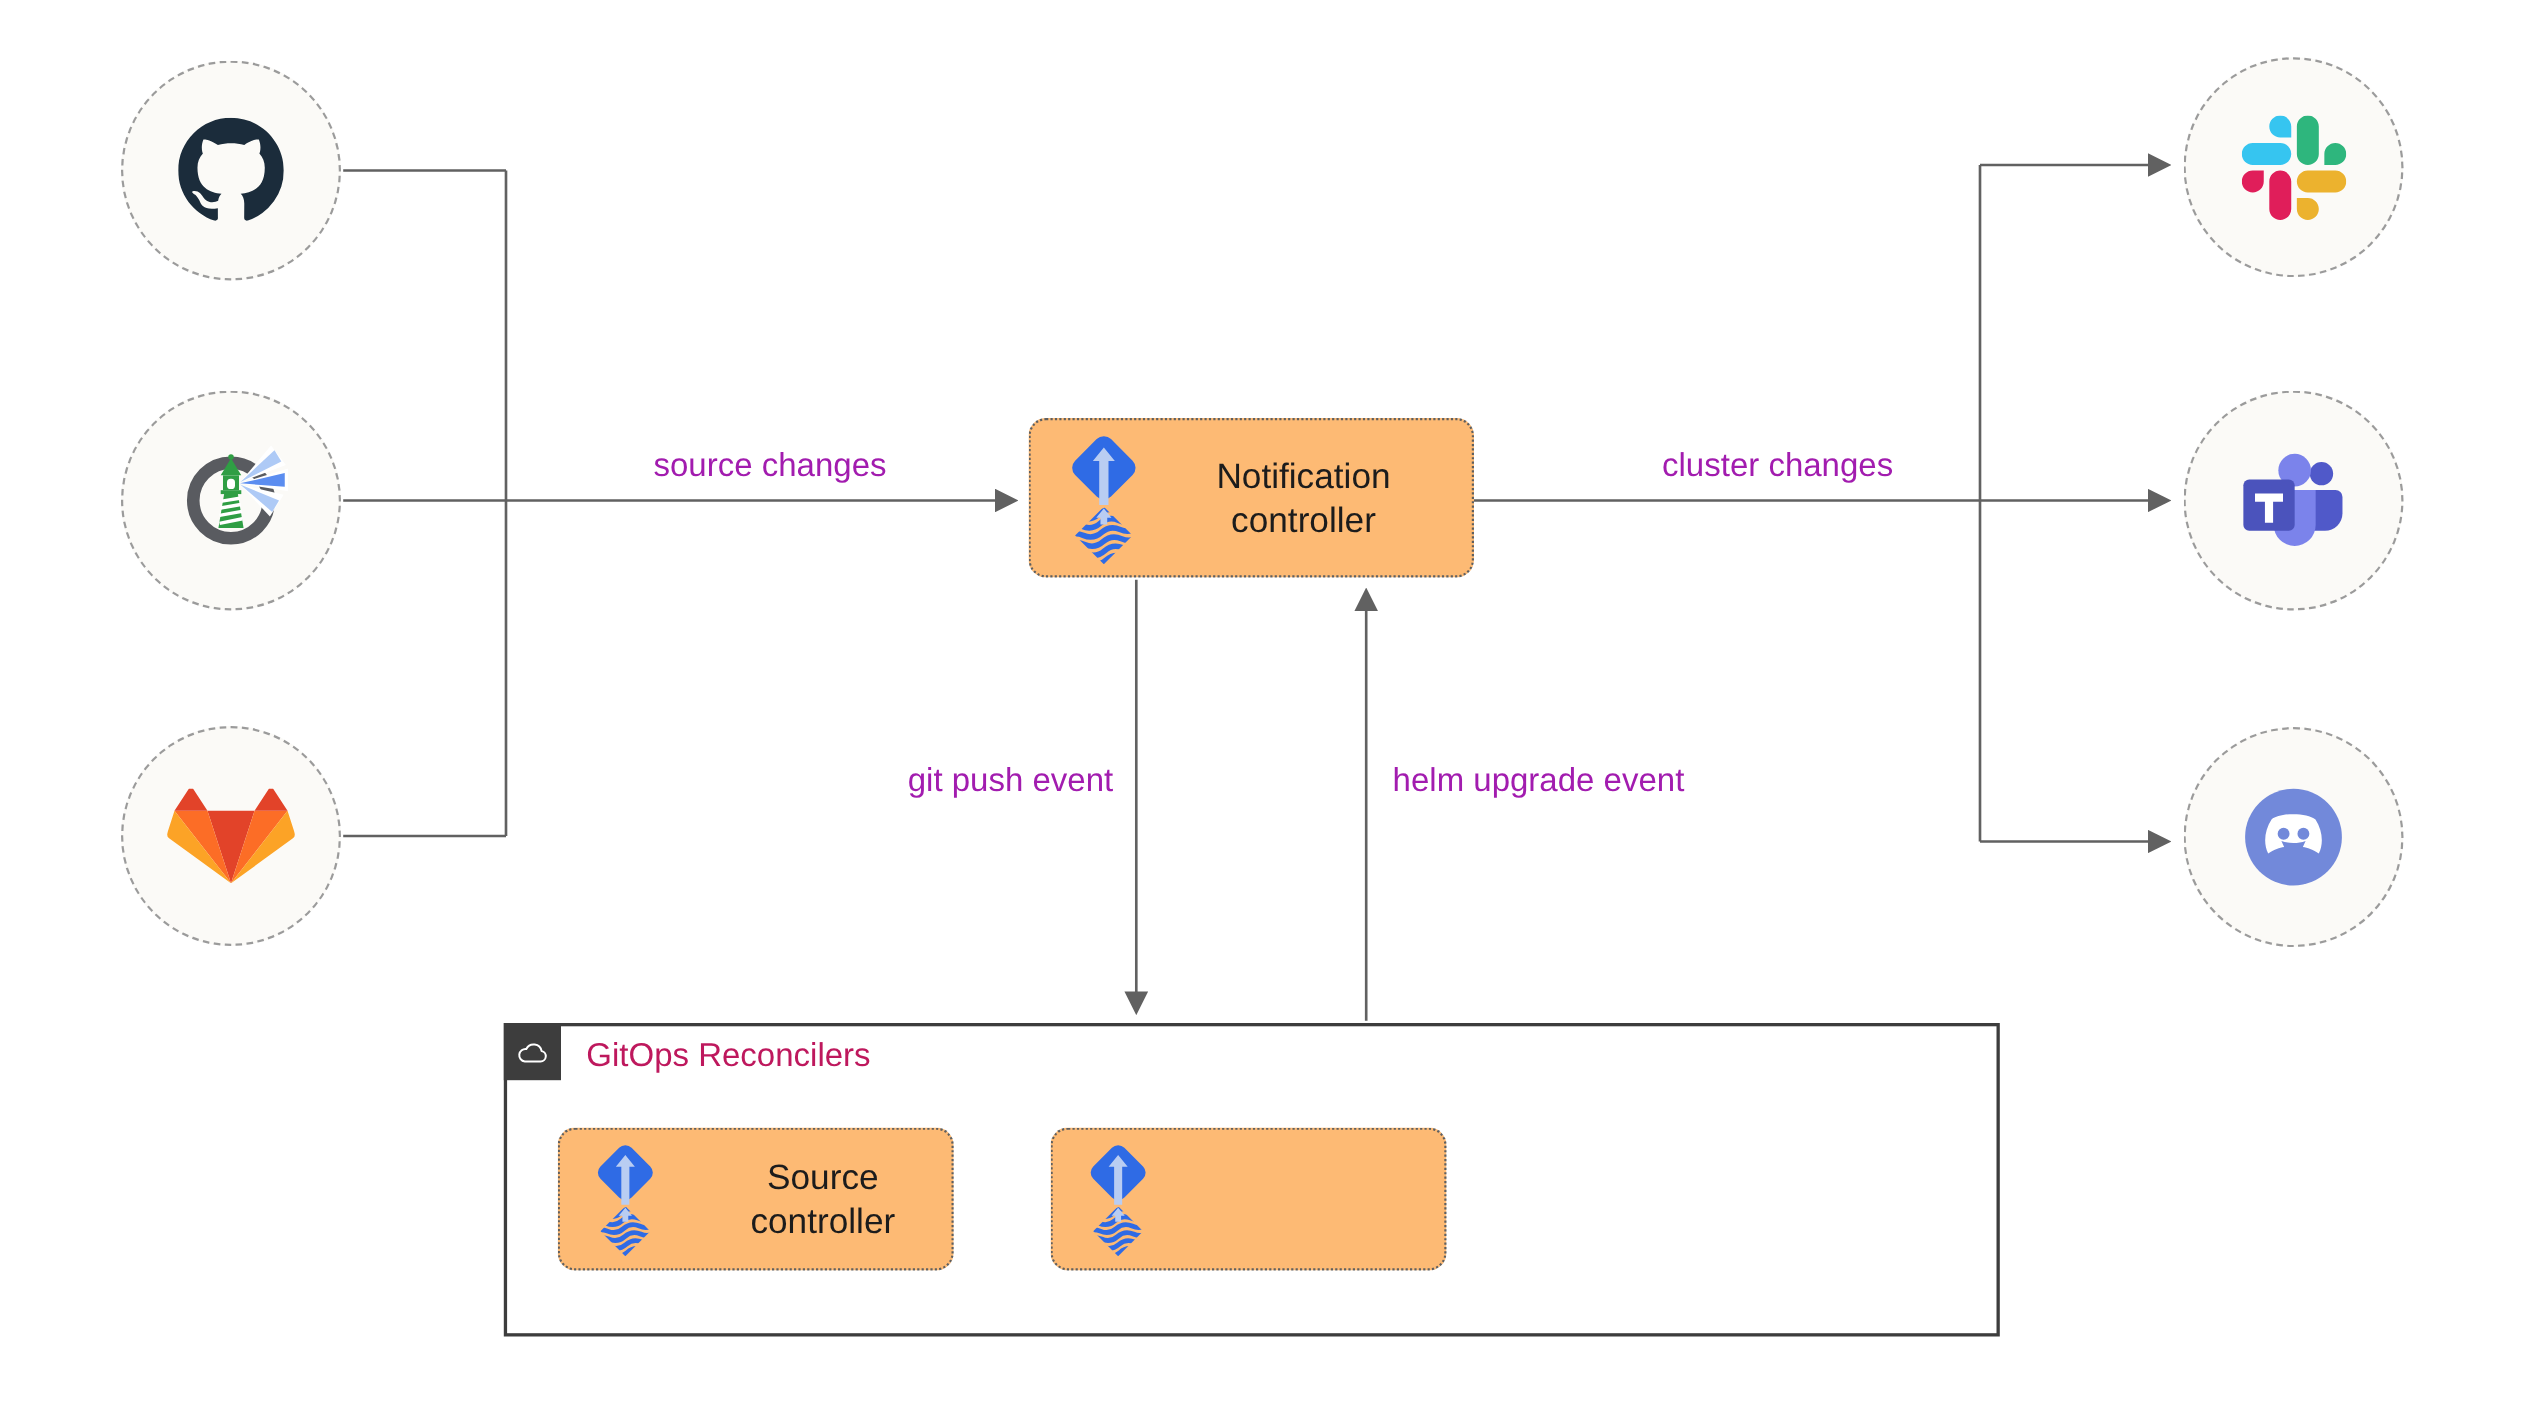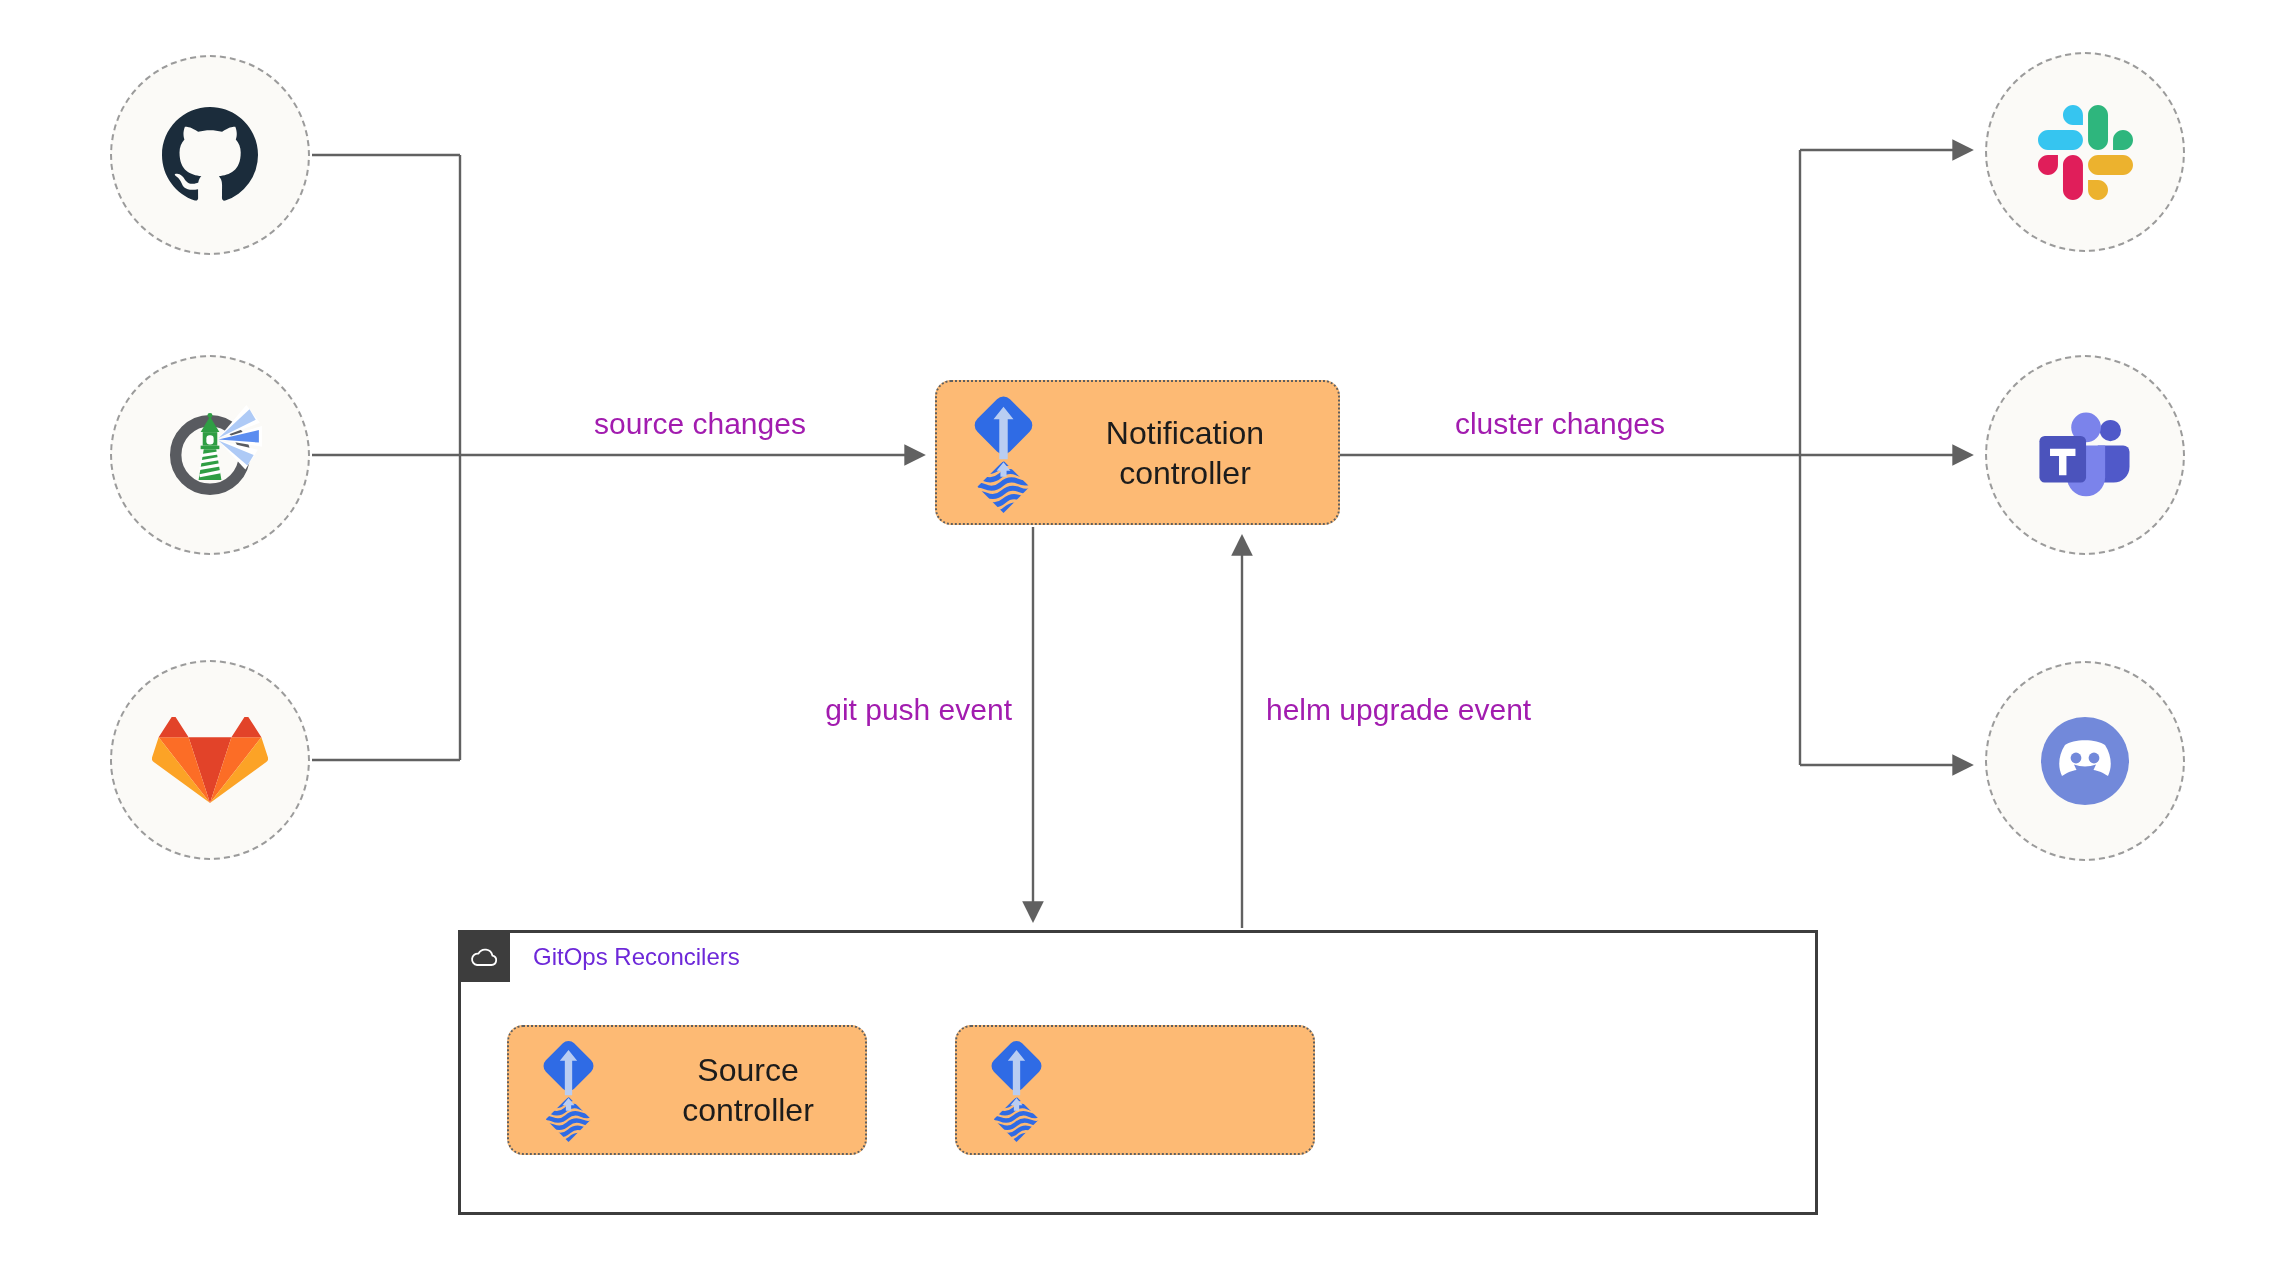--- a/index.html
+++ b/index.html
@@ -34,21 +34,21 @@
   
   .group{
     position:absolute;left:458px;top:930px;width:1360px;height:285px;
     border:3px solid #3d3d3d;box-sizing:border-box;background:#ffffff;
   }
   .group-corner{
     position:absolute;left:-3px;top:-3px;width:52px;height:52px;background:#3d3d3d;
     display:flex;align-items:center;justify-content:center;
   }
   .group-title{
-    position:absolute;left:72px;top:10px;font-size:24px;color:#6d28d9;white-space:nowrap;
+    position:absolute;left:72px;top:10px;font-size:30px;color:#be185d;white-space:nowrap;
   }
   
   .edge-label{
     position:absolute;font-size:30px;color:#a21caf;white-space:nowrap;
   }
   .center-anchor{transform:translate(-50%,-50%);}
   .v-anchor{transform:translateY(-50%);}
 </style>
 </head>
 <body>
@@ -170,21 +170,21 @@
   </div>
 
   <div class="ctrl" id="notification-box">
     <svg class="flux" viewBox="0 0 100 156">
         <use href="#fluxIcon"></use>
       </svg>
     <div class="lbl">Notification controller</div>
   </div>
 
   <div class="edge-label center-anchor" style="left:700px;top:424px;">source changes</div>
-  <div class="edge-label center-anchor" style="left:1560px;top:424px;">cluster changes</div>
+  <div class="edge-label center-anchor" style="left:1616px;top:424px;">cluster changes</div>
   <div class="edge-label v-anchor" style="right:1280px;top:710px;">git push event</div>
   <div class="edge-label v-anchor" style="left:1266px;top:710px;">helm upgrade event</div>
 
   <div class="group">
     <div class="group-corner">
       <svg width="34" height="25" viewBox="0 0 64 46">
         <path d="M19 39 h27 a9 9 0 0 0 1.8-17.8 A14 14 0 0 0 21.6 17.6 A10.2 10.2 0 0 0 19 39 Z" fill="none" stroke="#ffffff" stroke-width="3.4" stroke-linejoin="round"></path>
       </svg>
     </div>
     <div class="group-title">GitOps Reconcilers</div>

